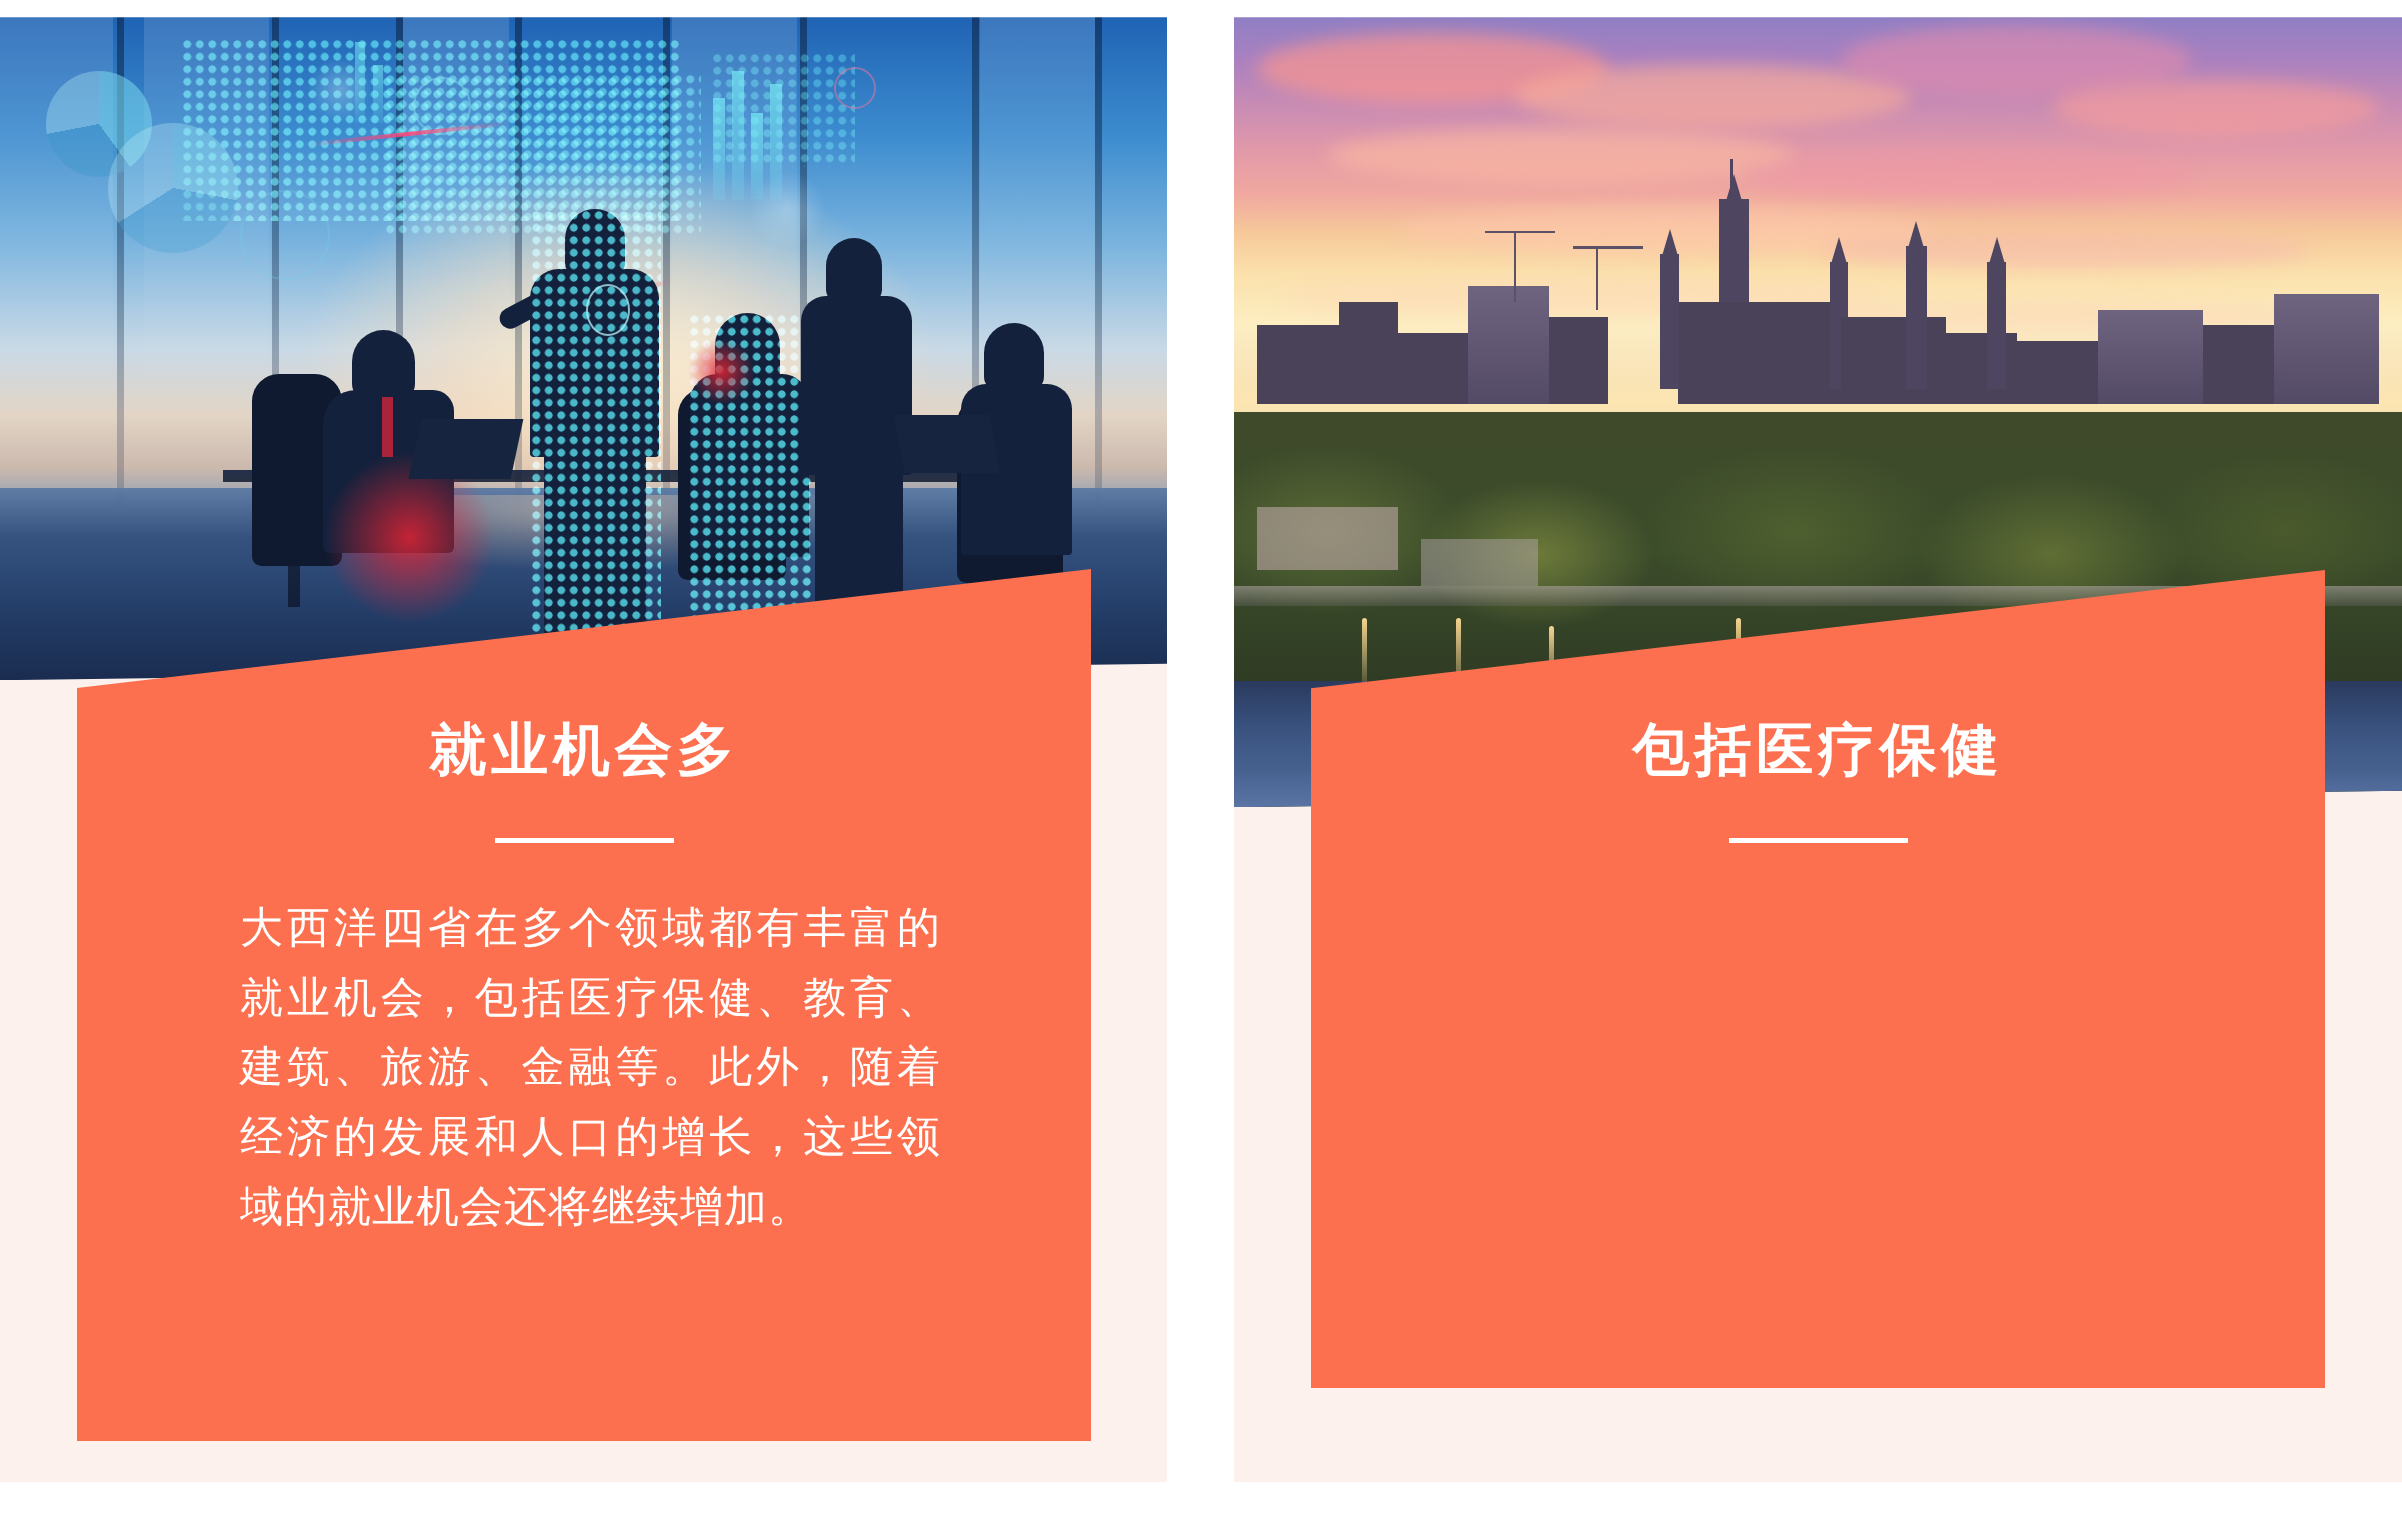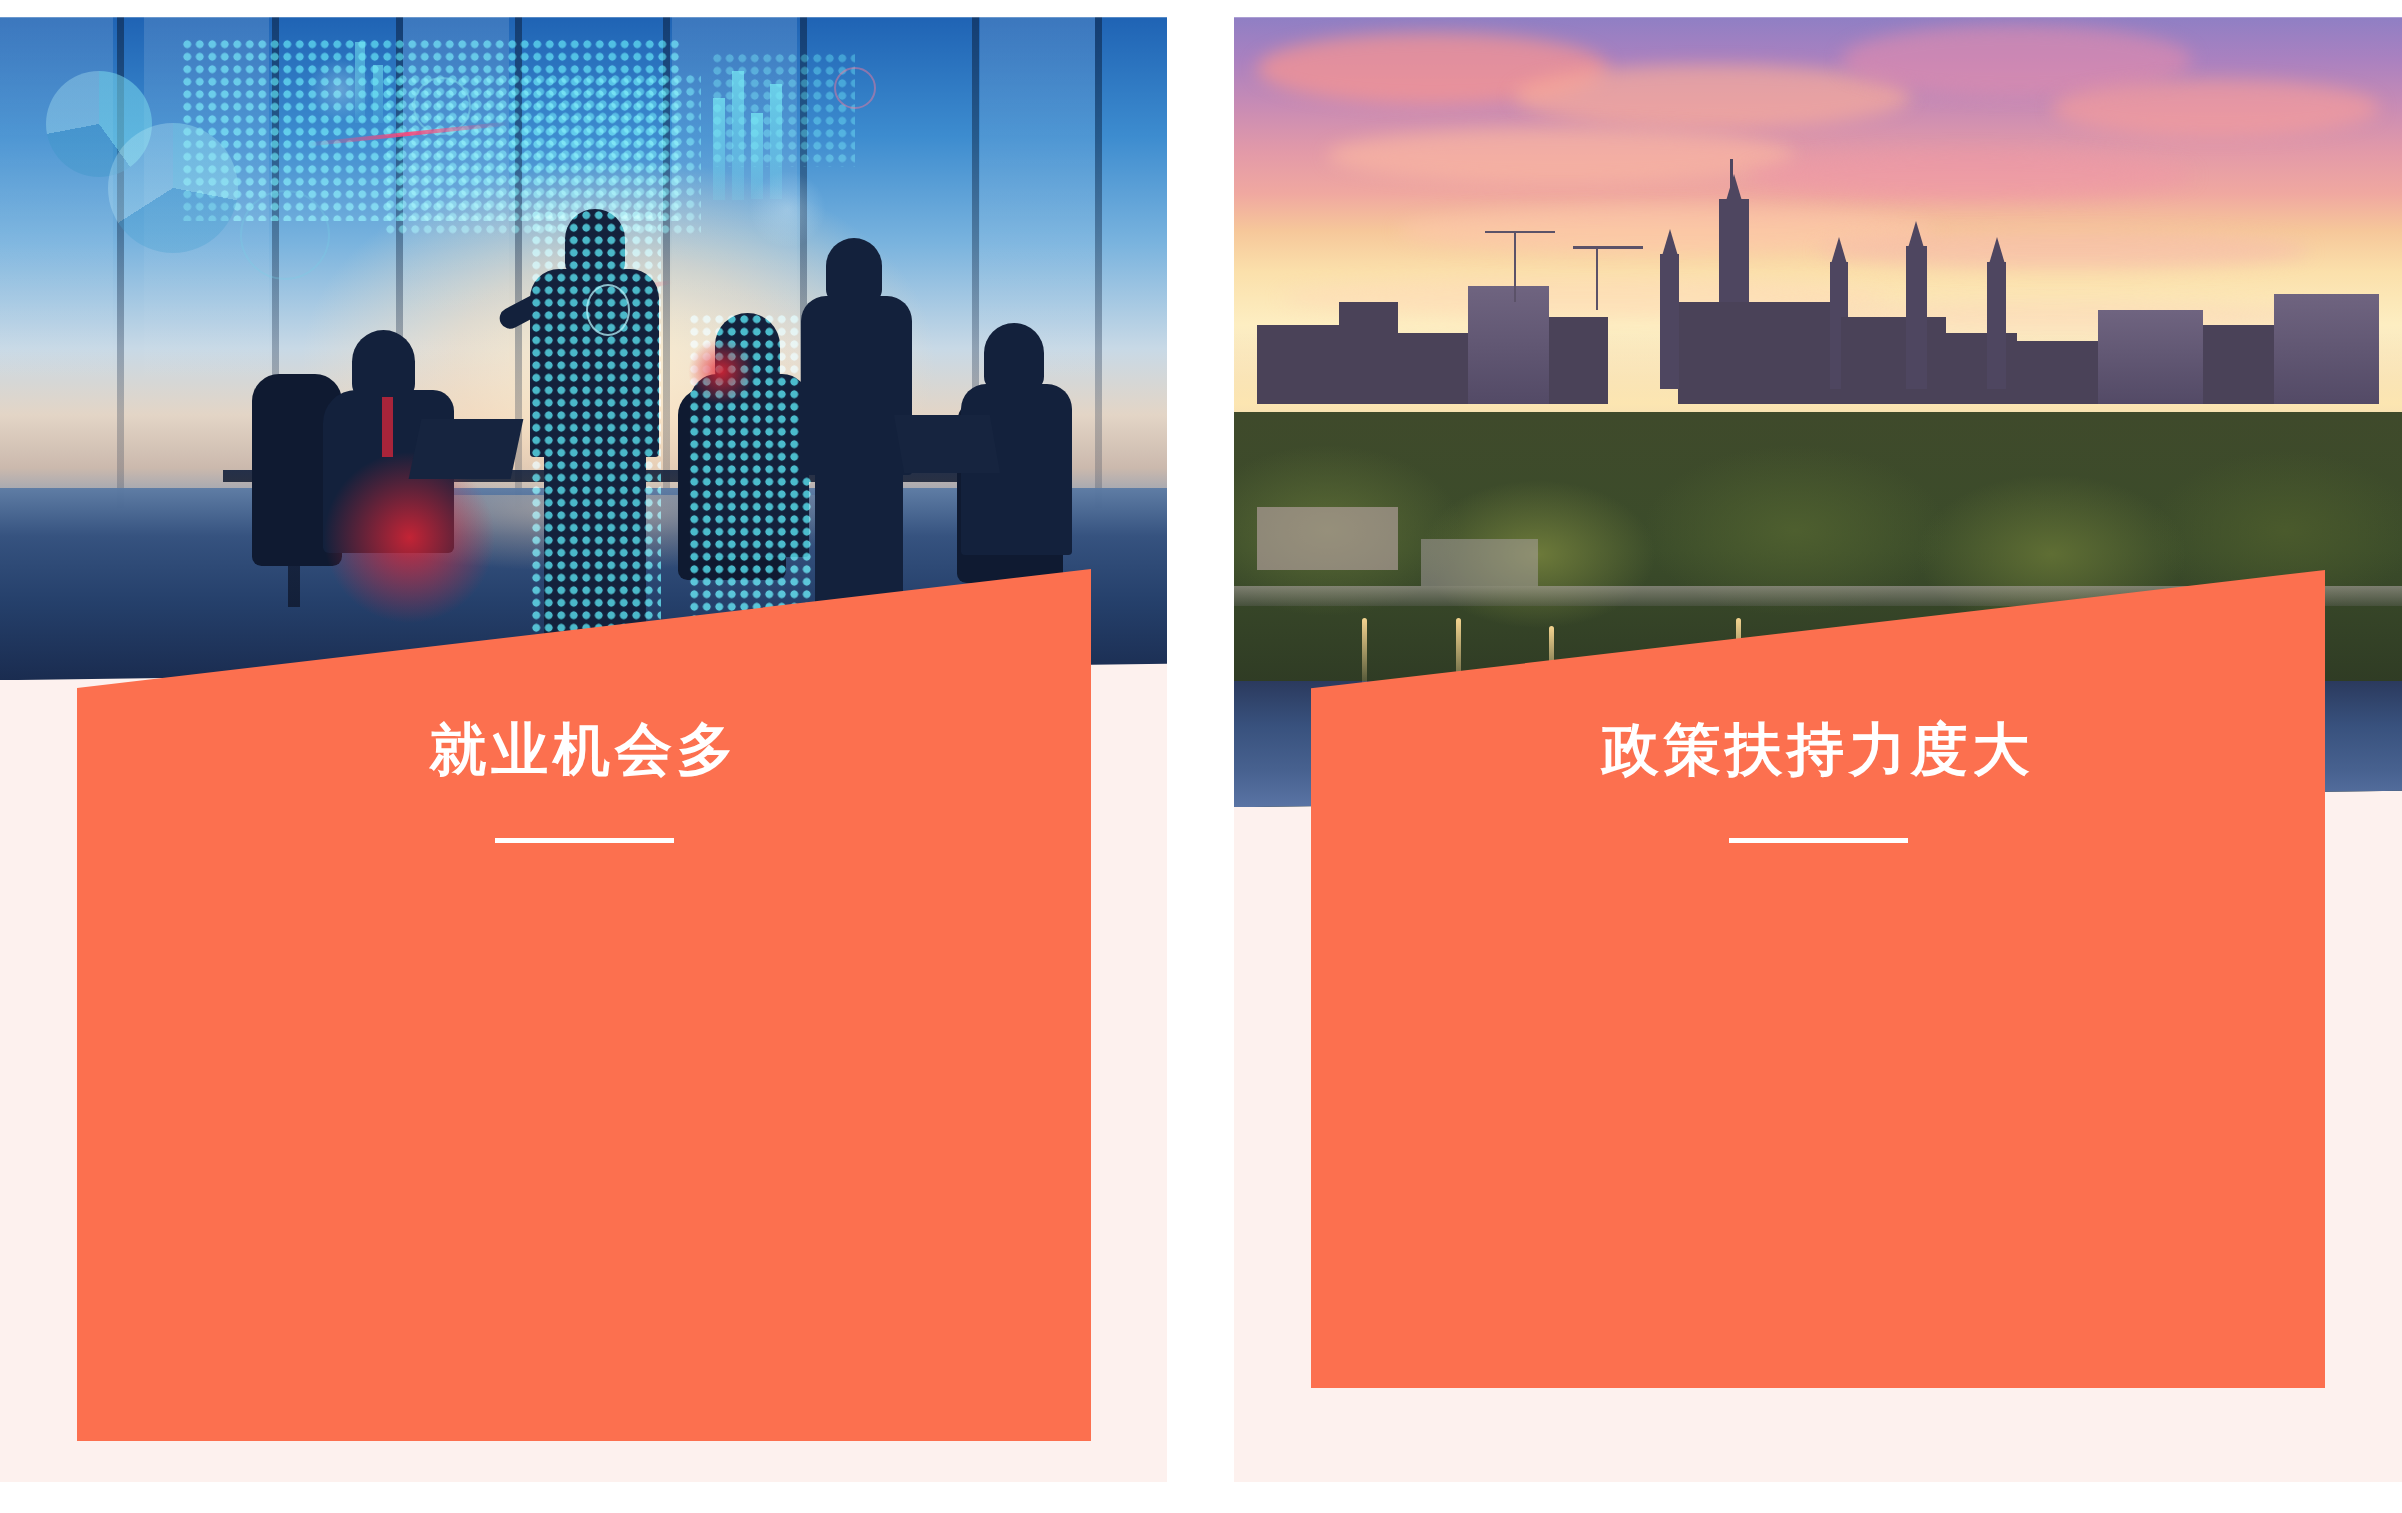--- a/index.html
+++ b/index.html
@@ -283,18 +283,19 @@
       <div class="ot-waterlight" style="left:43%;top:76%;height:10%;"></div>
       <div class="ot-waterlight" style="left:58%;top:77%;height:9%;"></div>
     </div>
   </div>
 
   <div class="card" id="card-left"></div>
   <div class="card" id="card-right"></div>
 
   <div class="card-title" id="title-left" style="left: 77px; width: 1014px;">就业机会多</div>
   <div class="card-rule" id="rule-left"></div>
-
-  <div class="card-title" id="title-right" style="left: 1311px; width: 1014px;">政策扶持力度大</div>
+  <div class="card-body" id="body-left">大西洋四省在多个领域都有丰富的就业机会，包括医疗保健、教育、建筑、旅游、金融等。此外，随着经济的发展和人口的增长，这些领域的就业机会还将继续增加。</div>
+
+  <div class="card-title" id="title-right" style="left: 1311px; width: 1014px;">包括医疗保健</div>
   <div class="card-rule" id="rule-right"></div>
 
 </div>
 
 
 </body></html>

